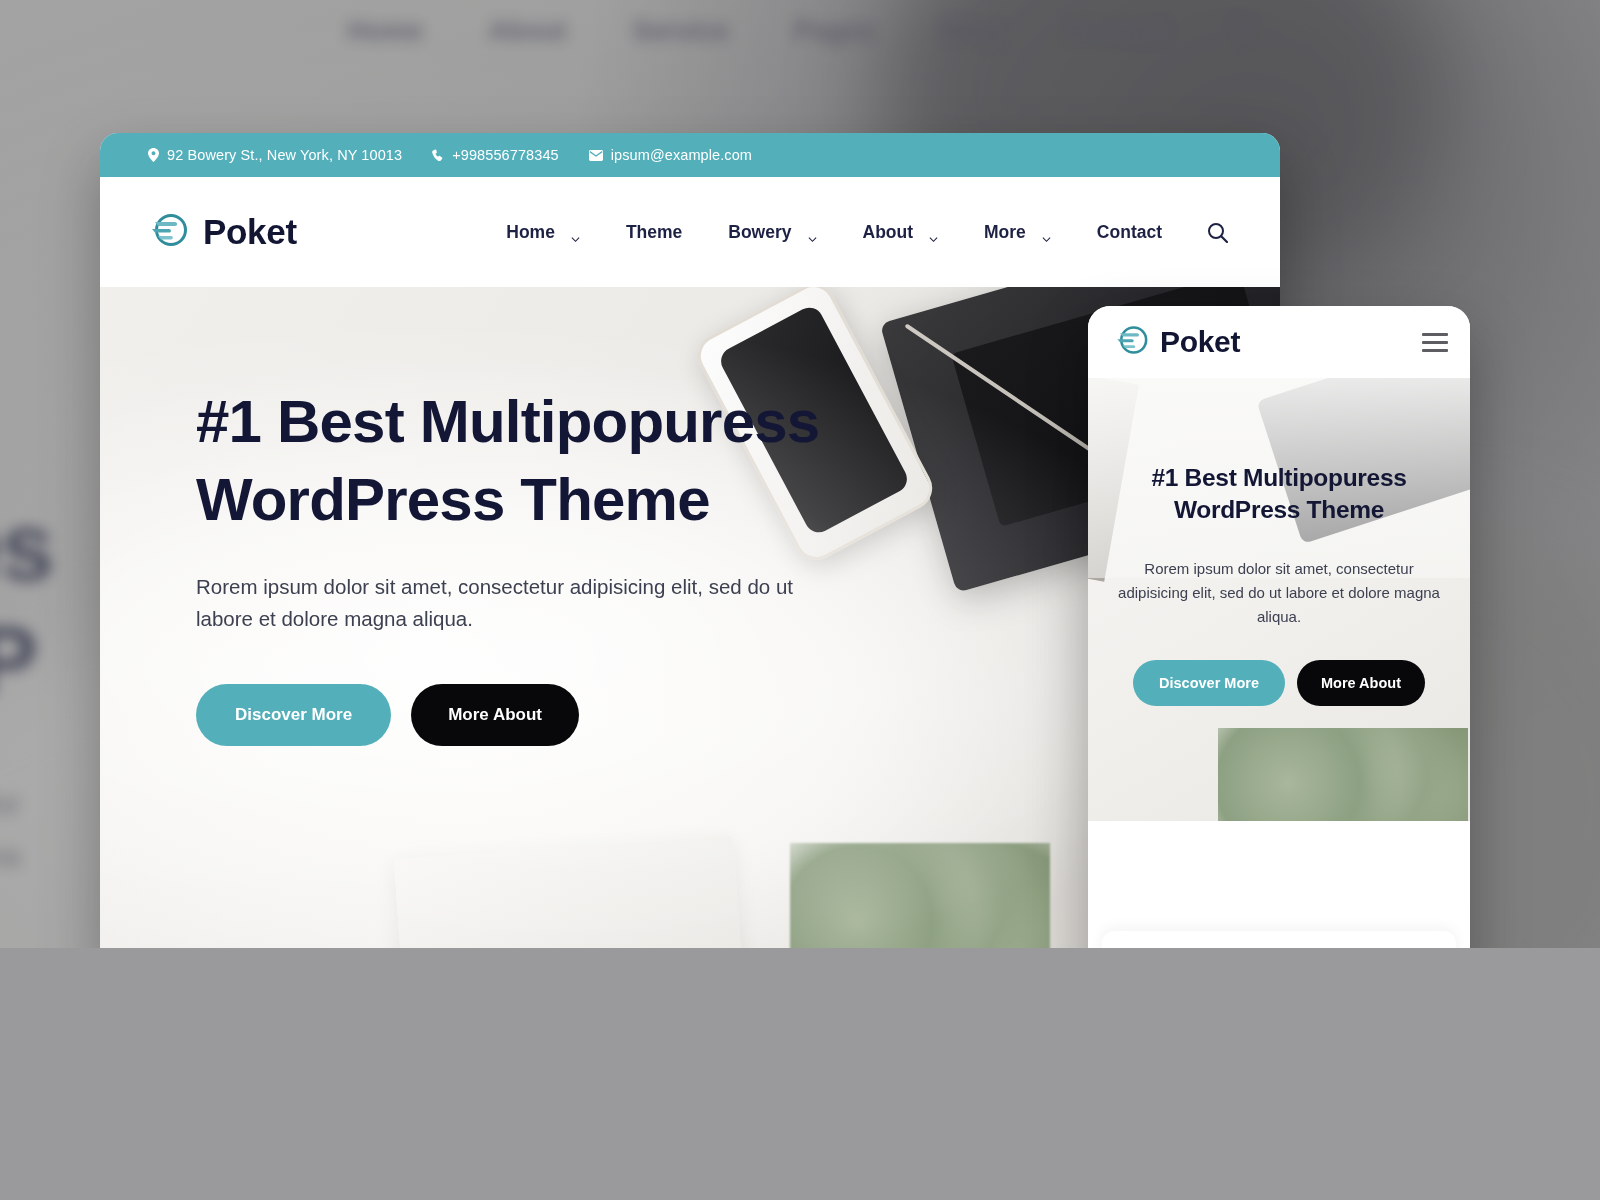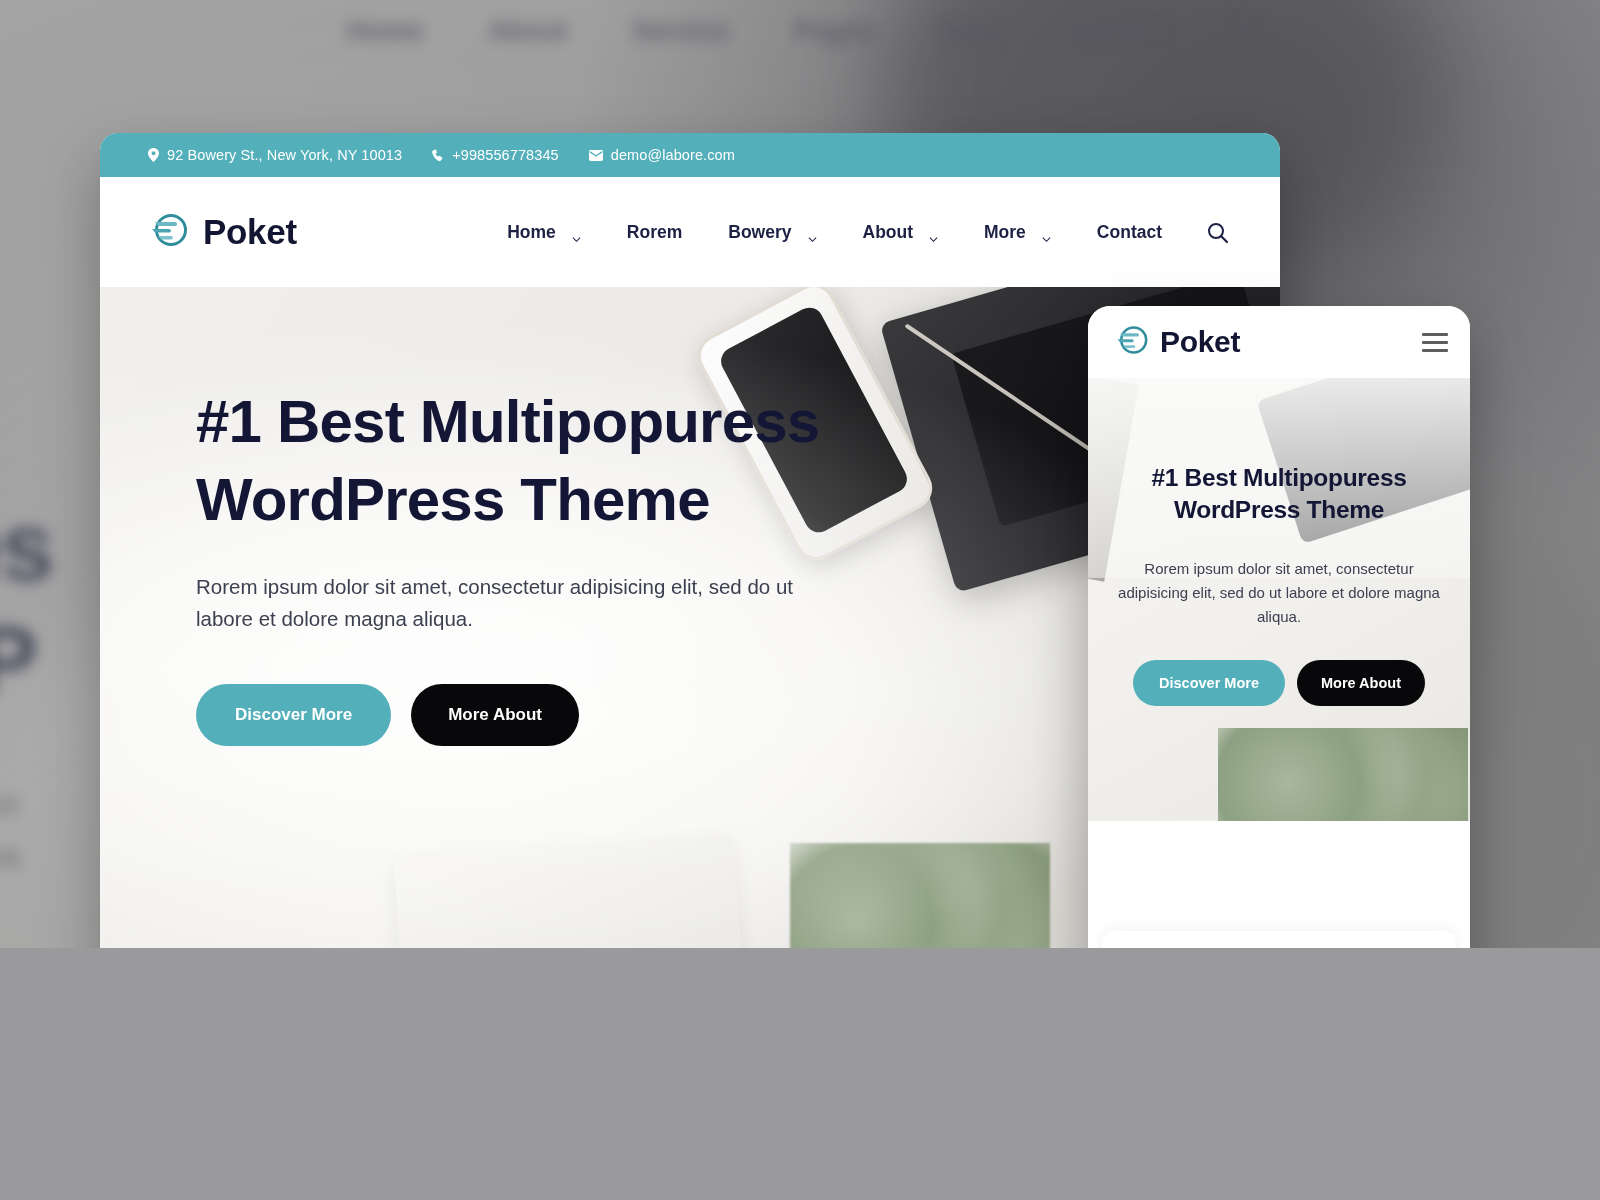--- a/index.html
+++ b/index.html
@@ -294,21 +294,21 @@
         </span>
         <span>+998556778345</span>
       </div>
       <div class="topbar-item">
         <span>
           <svg width="14" height="11" viewBox="0 0 14 11">
               <rect width="14" height="11" rx="1.4" fill="#fff"></rect>
               <path d="M.8 1.6 7 6l6.2-4.4" stroke="#53afba" stroke-width="1.3" fill="none"></path>
             </svg>
         </span>
-        <span>demo@labore.com</span>
+        <span>ipsum@example.com</span>
       </div>
     </div>
 
     <div class="navbar">
       <div class="brand">
         <span>
           <svg width="42" height="42" viewBox="0 0 42 42">
             <circle cx="23" cy="21" r="14.5" fill="none" stroke="#2f8d9c" stroke-width="3"></circle>
             <path d="M7 13h20c2.8 0 2.8 4 0 4H10z" fill="#6cb9c4"></path>
             <path d="M4 20h17c2.6 0 2.6 3.6 0 3.6H7z" fill="#4ea5b2"></path>
@@ -322,21 +322,21 @@
       <div class="nav-right">
         <div class="nav-item">
           <span>Home</span>
           <span class="caret">
             <svg width="9" height="9" viewBox="0 0 10 6">
                 <path d="M1 1l4 4 4-4" stroke="#1d2144" stroke-width="1.2" fill="none"></path>
               </svg>
           </span>
         </div>
         <div class="nav-item">
-          <span>Rorem</span>
+          <span>Theme</span>
         </div>
         <div class="nav-item">
           <span>Bowery</span>
           <span class="caret">
             <svg width="9" height="9" viewBox="0 0 10 6">
                 <path d="M1 1l4 4 4-4" stroke="#1d2144" stroke-width="1.2" fill="none"></path>
               </svg>
           </span>
         </div>
         <div class="nav-item">

